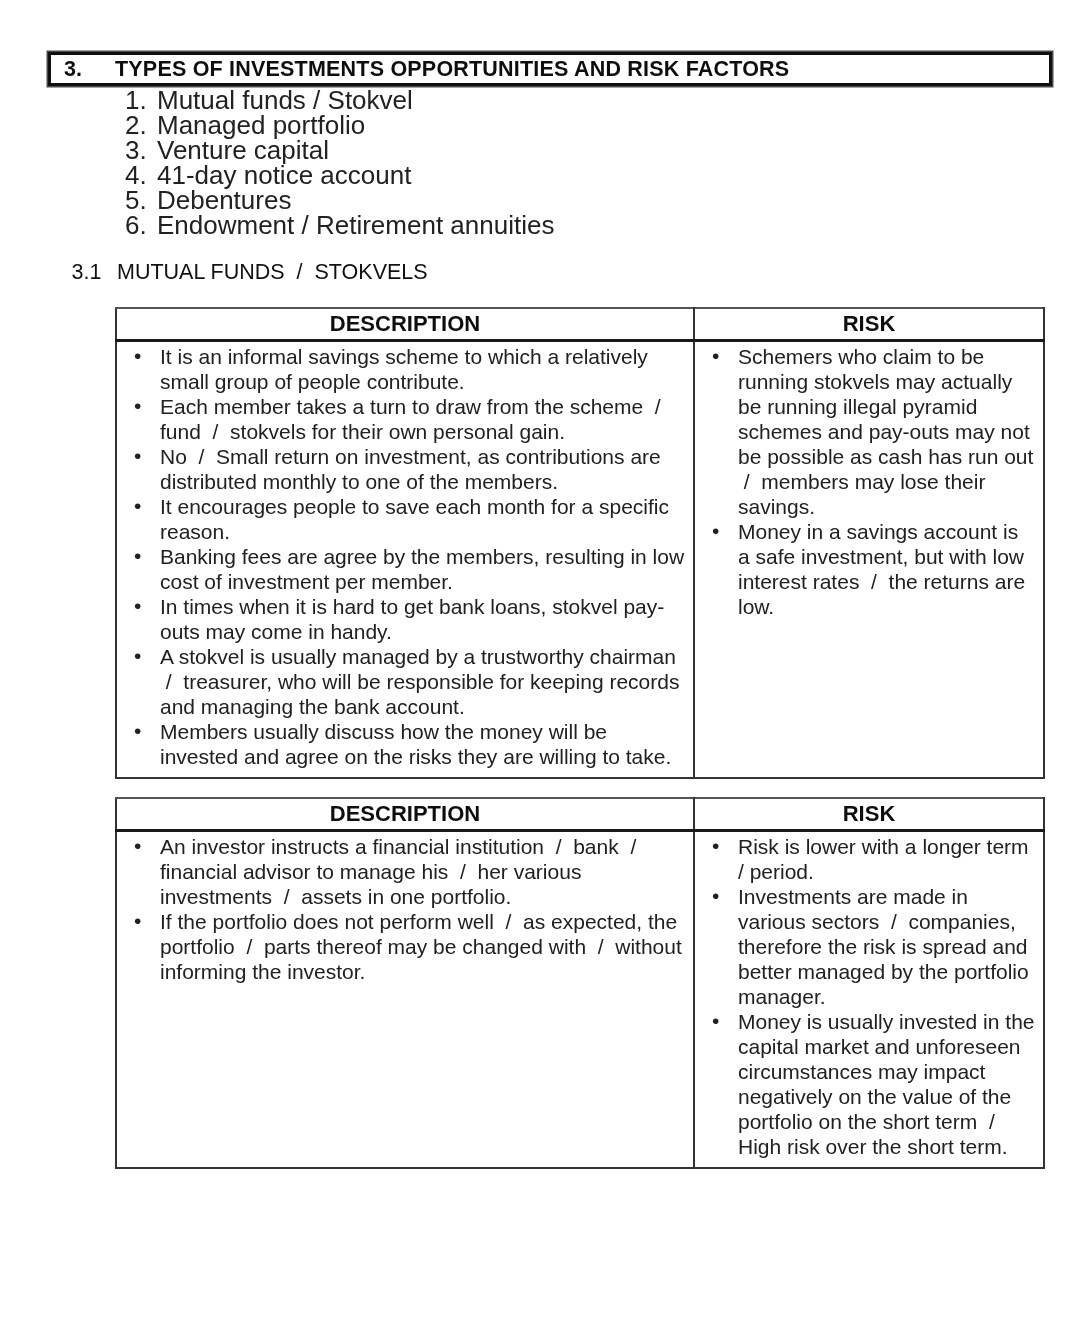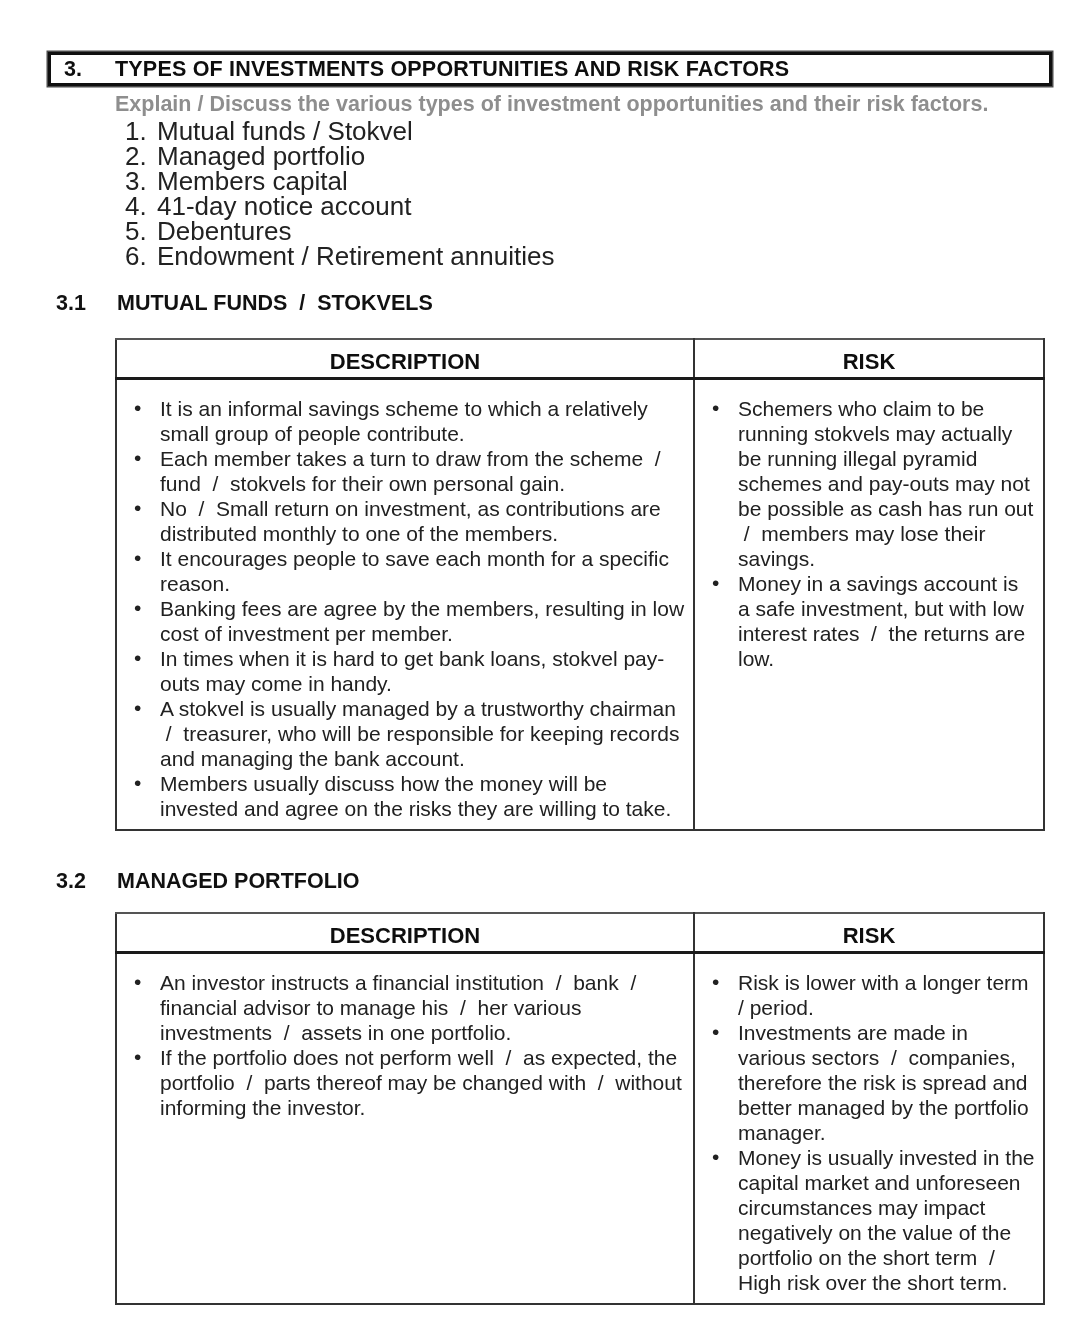--- a/index.html
+++ b/index.html
@@ -34,41 +34,41 @@
     counter-increment:item;
     position:relative; padding-left:109px;
     font-size:26px; line-height:25px; color:#222;
   }
   ol.invest-list li::before {
     content:counter(item) ".";
     position:absolute; left:77px;
   }
 
   .sec-heading {
-    display:flex; font-weight:bold; font-size:21.5px; line-height:25px; color:#111;
+    display:flex; font-weight:normal; font-size:21.5px; line-height:25px; color:#111;text-align:center;
   }
   .sec-heading .sec-num { width:69px; padding-left:8px; }
   .sec-heading-31 { margin-top:22px; }
   .sec-heading-32 { margin-top:38px; }
 
   table.risk-table {
     border-collapse:collapse; table-layout:fixed;
     margin-left:67px; width:928px;
     background:#fff;
   }
   .risk-table th, .risk-table td { border:2px solid #333; }
   .risk-table thead th {
     border-top:2px solid #555;
     border-bottom:3px solid #1a1a1a;
-    height:30px; padding:9px 0 2px;
+    height:30px; padding:2px 0 2px;
     font-size:22px; font-weight:bold; text-align:center; color:#0e0e0e;
   }
   .risk-table td {
     vertical-align:top;
-    padding:16px 8px 8px 0;
+    padding:2px 8px 8px 0;
     font-size:21px; line-height:25px; color:#212121;
   }
   ul.bullets { list-style:none; }
   ul.bullets li { position:relative; padding-left:43px; }
   ul.bullets li::before {
     content:"\2022";
     position:absolute; left:17px; top:-1px; font-size:21px;
   }
   .table-1 { margin-top:22px; }
   .table-2 { margin-top:18px; }
@@ -76,27 +76,26 @@
 </head>
 <body>
 
 <div class="page">
 
   <div class="heading-box">
     <span class="sec-num">3.</span>
     <span class="sec-title">TYPES OF INVESTMENTS OPPORTUNITIES AND RISK FACTORS</span>
   </div>
 
-  <div class="subtitle">Explain / Discuss the various types of investment opportunities and their risk factors.</div>
 
   <ol class="invest-list">
 
   <li>Mutual funds / Stokvel</li>
       <li>Managed portfolio</li>
-      <li>Members capital</li>
+      <li>Venture capital</li>
       <li>41-day notice account</li>
       <li>Debentures</li>
       <li>Endowment / Retirement annuities</li>
     </ol>
 
   <div class="sec-heading sec-heading-31">
     <span class="sec-num">3.1</span>
     <span class="sec-title">MUTUAL FUNDS &nbsp;/&nbsp; STOKVELS</span>
   </div>
 
@@ -130,24 +129,20 @@
           <ul class="bullets">
 
           <li>Schemers who claim to be running stokvels may actually be running illegal pyramid schemes and pay-outs may not be possible as cash has run out &nbsp;/&nbsp; members may lose their savings.</li>
               <li>Money in a savings account is a safe investment, but with low interest rates &nbsp;/&nbsp; the returns are low.</li>
             </ul>
         </td>
       </tr>
     </tbody>
   </table>
 
-  <div class="sec-heading sec-heading-32">
-    <span class="sec-num">3.2</span>
-    <span class="sec-title">MANAGED PORTFOLIO</span>
-  </div>
 
   <table class="risk-table table-2">
     <colgroup>
         <col style="width:578px">
         <col style="width:350px">
       </colgroup>
     <thead>
       <tr>
         <th>DESCRIPTION</th>
         <th>RISK</th>

